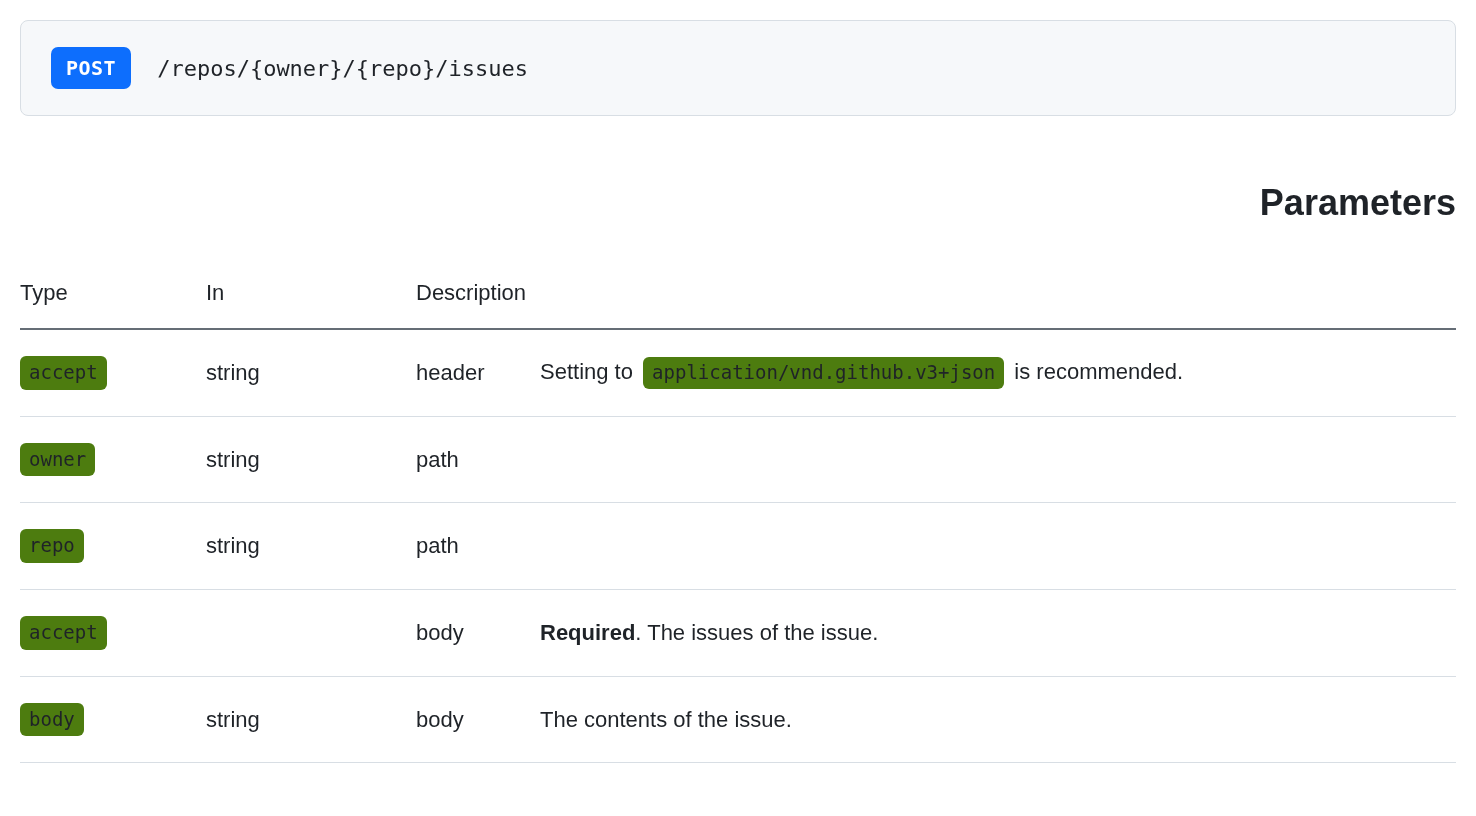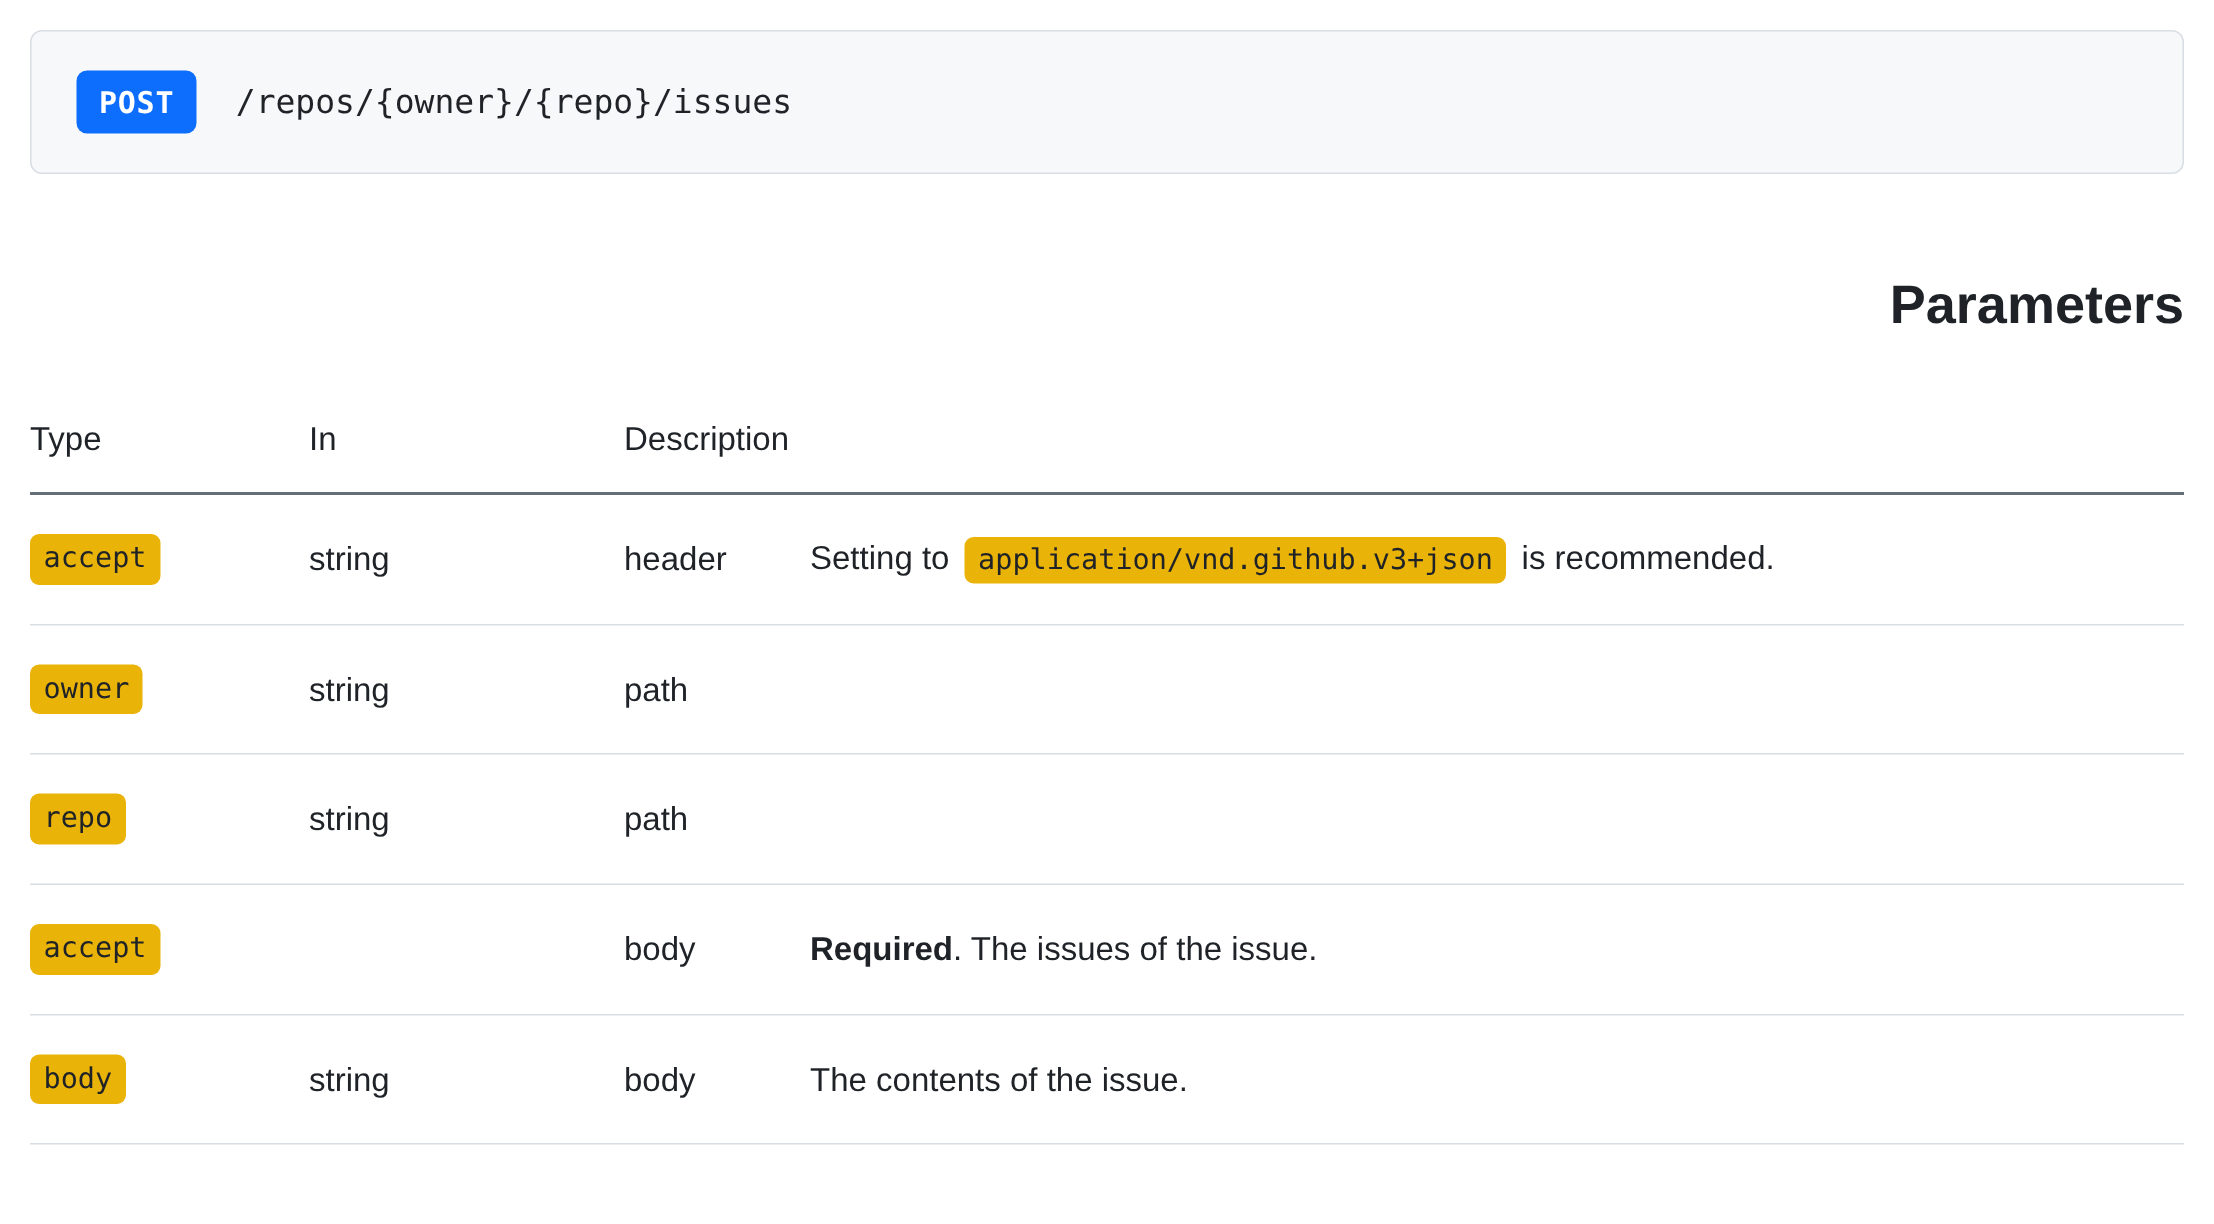--- a/index.html
+++ b/index.html
@@ -92,21 +92,21 @@
     font-size: 22px;
     color: #1f2328;
     line-height: 1.35;
   }
 
   .chip,
   .inline-code {
     display: inline-block;
     font-family: "DejaVu Sans Mono", "Liberation Mono", monospace;
     font-size: 19px;
-    background: #eab308;
+    background: #4d7c0f;
     color: #1f2328;
     padding: 4px 9px;
     border-radius: 6px;
   }
 
   .inline-code {
     margin: 0 4px;
     padding: 3px 9px;
   }
 

